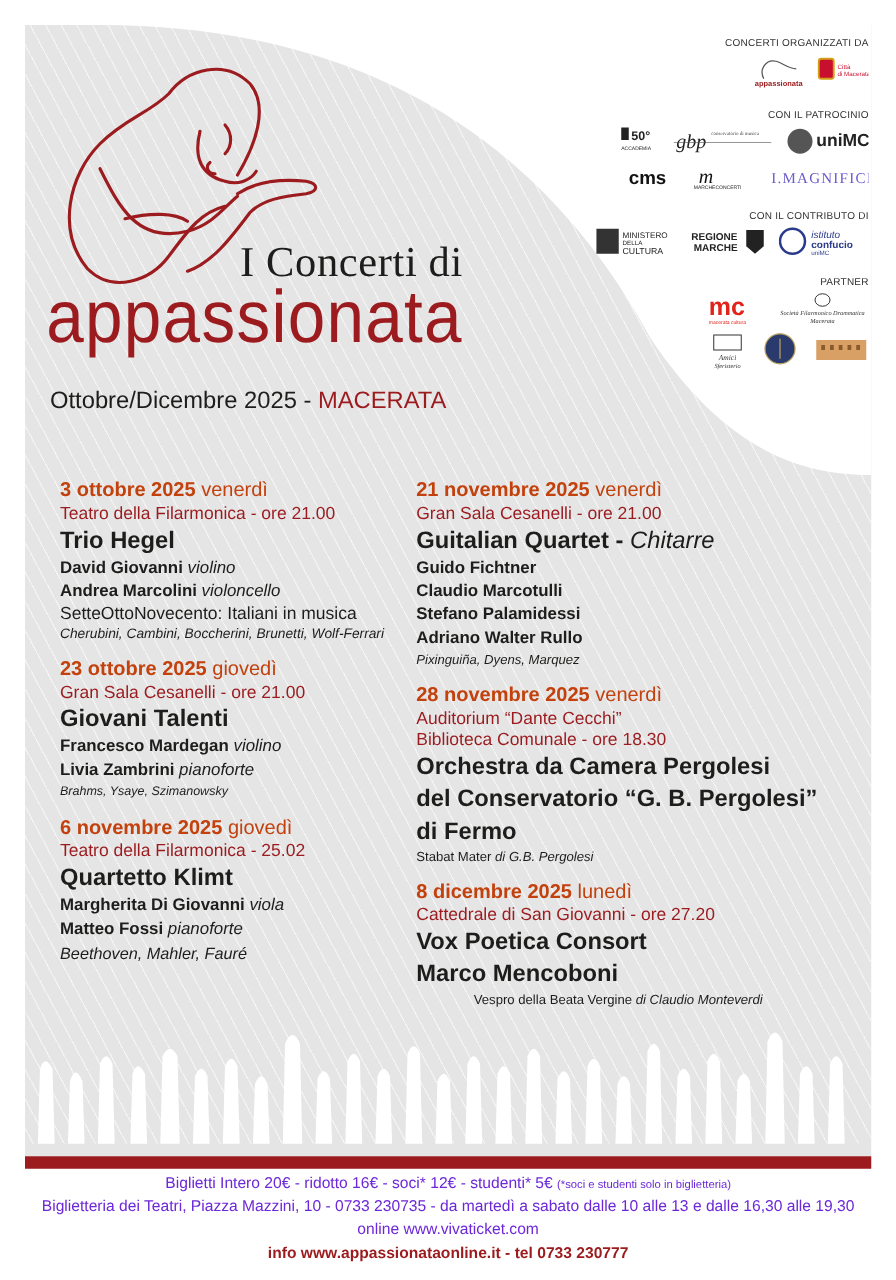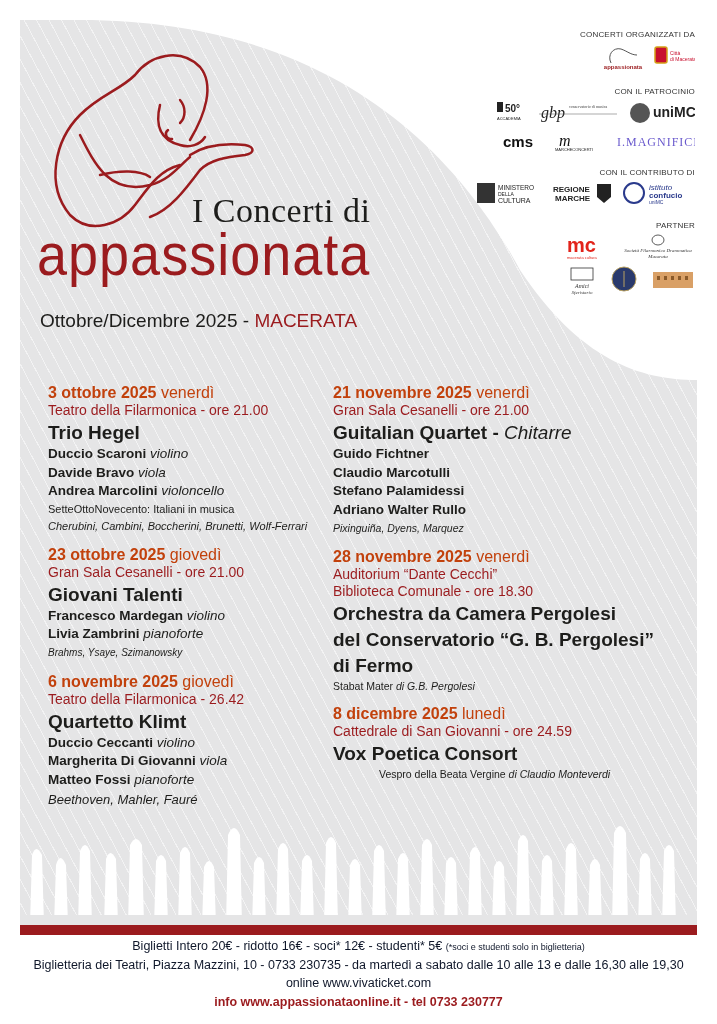--- a/index.html
+++ b/index.html
@@ -29,24 +29,24 @@
   .col.right { left:333px; width:330px; }
   .event { margin-bottom:10px; }
   .date { font-size:16px; color:#c2410c; line-height:19px; }
   .date b { font-weight:700; }
   .date .dow { font-weight:400; }
   .venue { font-size:14px; color:#9b1b1e; line-height:17px; }
   .ensemble { font-size:19px; font-weight:700; color:#1d1d1b; line-height:24px; margin-top:2px; }
   .ensemble .it { font-weight:400; font-style:italic; }
   .perf { font-size:13.5px; font-weight:700; color:#1d1d1b; line-height:18.5px; }
   .perf i { font-weight:400; }
-  .prog { font-size:11px; color:#1d1d1b; line-height:16px; }
+  .prog { font-size:14px; color:#1d1d1b; line-height:16px; }
   .prog-it { font-size:11px; font-style:italic; color:#1d1d1b; line-height:18px; }
 
-  .footer { position:absolute; left:0; width:717px; text-align:center; font-size:12.5px; color:#0f172a; }
+  .footer { position:absolute; left:0; width:717px; text-align:center; font-size:12.5px; color:#6d28d9; }
   .footer .small { font-size:9px; }
   .footer.info { color:#9b1b1e; font-weight:700; }
 </style>
 </head>
 <body>
 
 <div class="panel">
   <div class="stripes"></div>
   <svg class="curve" viewBox="0 0 677 905" preserveAspectRatio="none">
     <path d="M 60 0 C 300 0, 430 120, 500 250 C 560 340, 620 360, 677 360 L 677 0 Z" fill="#ffffff"></path>
@@ -235,41 +235,39 @@
         </svg>
     </span>
   </div>
 </div>
 
 <div class="col left">
   <div class="event">
     <div class="date"><b>3 ottobre 2025</b> <span class="dow">venerdì</span></div>
     <div class="venue">Teatro della Filarmonica - ore 21.00</div>
     <div class="ensemble">Trio Hegel</div>
-    <div class="perf"><span>Duccio Scaroni</span> <i>violino</i></div>
-    <div class="perf"><span>Davide Bravo</span> <i>viola</i></div>
+    <div class="perf"><span>David Giovanni</span> <i>violino</i></div>
     <div class="perf"><span>Andrea Marcolini</span> <i>violoncello</i></div>
     <div class="prog">SetteOttoNovecento: Italiani in musica</div>
     <div class="prog-it">Cherubini, Cambini, Boccherini, Brunetti, Wolf-Ferrari</div>
   </div>
 
   <div class="event">
     <div class="date"><b>23 ottobre 2025</b> <span class="dow">giovedì</span></div>
     <div class="venue">Gran Sala Cesanelli - ore 21.00</div>
     <div class="ensemble">Giovani Talenti</div>
     <div class="perf"><span>Francesco Mardegan</span> <i>violino</i></div>
     <div class="perf"><span>Livia Zambrini</span> <i>pianoforte</i></div>
     <div class="prog-it" style="font-size:10px;">Brahms, Ysaye, Szimanowsky</div>
   </div>
 
   <div class="event">
     <div class="date"><b>6 novembre 2025</b> <span class="dow">giovedì</span></div>
-    <div class="venue">Teatro della Filarmonica - 26.42</div>
+    <div class="venue">Teatro della Filarmonica - 25.02</div>
     <div class="ensemble">Quartetto Klimt</div>
-    <div class="perf"><span>Duccio Ceccanti</span> <i>violino</i></div>
     <div class="perf"><span>Margherita Di Giovanni</span> <i>viola</i></div>
     <div class="perf"><span>Matteo Fossi</span> <i>pianoforte</i></div>
     <div class="prog-it" style="font-size:13px; line-height:22px;">Beethoven, Mahler, Fauré</div>
   </div>
 </div>
 
 <div class="col right">
   <div class="event">
     <div class="date"><b>21 novembre 2025</b> <span class="dow">venerdì</span></div>
     <div class="venue">Gran Sala Cesanelli - ore 21.00</div>
@@ -286,22 +284,23 @@
     <div class="venue">Auditorium “Dante Cecchi”</div>
     <div class="venue">Biblioteca Comunale - ore 18.30</div>
     <div class="ensemble">Orchestra da Camera Pergolesi</div>
     <div class="ensemble">del Conservatorio “G. B. Pergolesi”</div>
     <div class="ensemble">di Fermo</div>
     <div class="prog" style="font-size:10.5px;"><span>Stabat Mater </span><i>di G.B. Pergolesi</i></div>
   </div>
 
   <div class="event">
     <div class="date"><b>8 dicembre 2025</b> <span class="dow">lunedì</span></div>
-    <div class="venue">Cattedrale di San Giovanni - ore 24.59</div>
+    <div class="venue">Cattedrale di San Giovanni - ore 27.20</div>
     <div class="ensemble">Vox Poetica Consort</div>
+    <div class="ensemble">Marco Mencoboni</div>
     <div class="prog" style="font-size:10.5px;margin-left:46px;"><span>Vespro della Beata Vergine </span><i>di Claudio Monteverdi</i></div>
   </div>
 </div>
 
 <div class="footer" style="top:939px;"><span>Biglietti Intero 20€ - ridotto 16€ - soci* 12€ -  studenti* 5€ </span><span class="small">(*soci e studenti solo in biglietteria)</span></div>
 <div class="footer" style="top:958px;">Biglietteria dei Teatri, Piazza Mazzini, 10 - 0733 230735 - da martedì a sabato dalle 10 alle 13 e dalle 16,30 alle 19,30</div>
 <div class="footer" style="top:976px;">online www.vivaticket.com</div>
 <div class="footer info" style="top:995px;">info www.appassionataonline.it - tel 0733 230777</div>
 
 </body></html>

